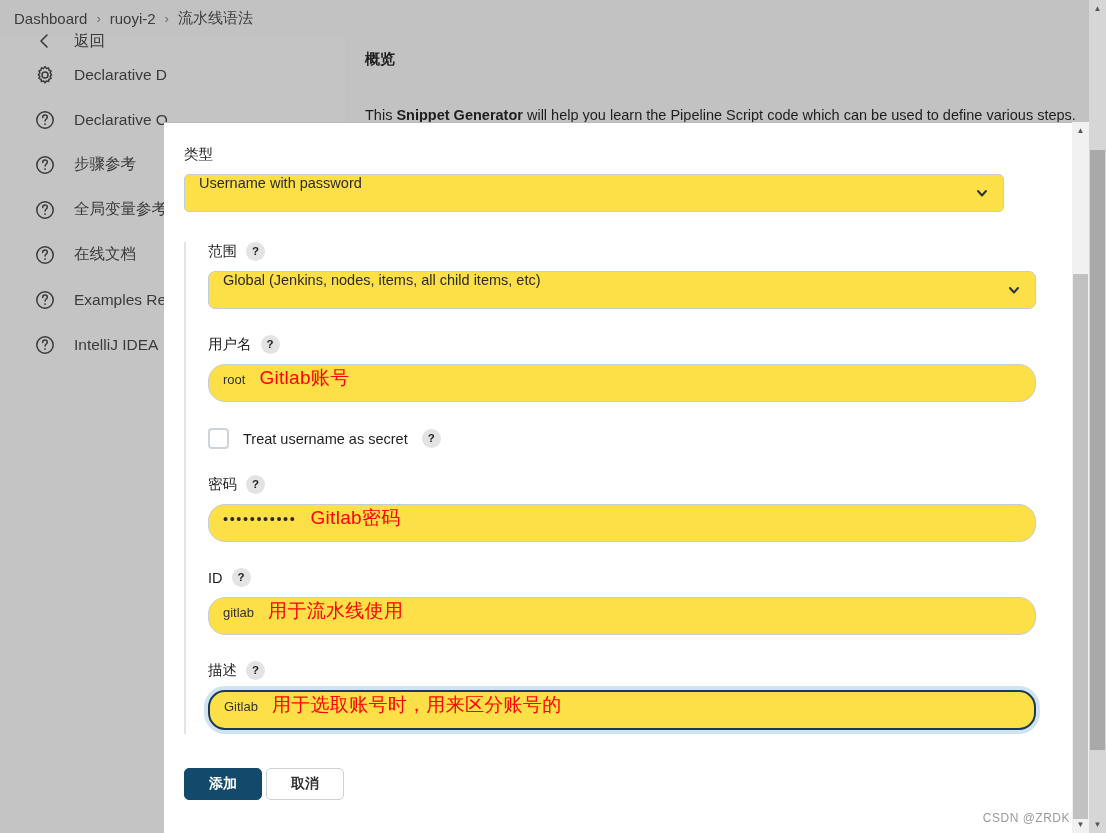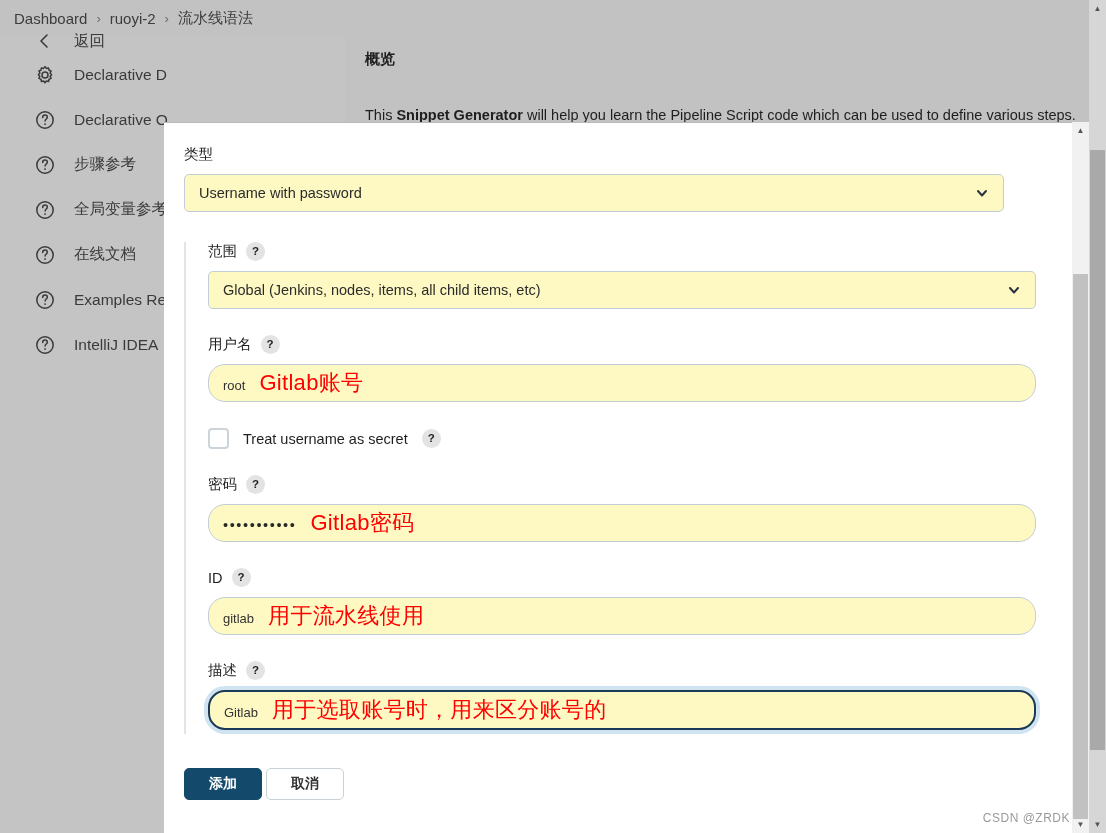--- a/index.html
+++ b/index.html
@@ -93,22 +93,22 @@
     width: 19px; height: 19px; border-radius: 50%;
     background: #e3e3e3; color: #1f1f1f;
     font-size: 11.5px; font-weight: 700; line-height: 1;
   }
 
   .select-box, .text-box {
     position: relative;
     height: 38px;
     border: 1px solid #c3ced4;
     border-radius: 5px;
-    background: #fef9c3;
-    display: flex; align-items: center;
+    background: #fde047;
+    display: flex; align-items: flex-start;
     padding: 0 14px;
     font-size: 14.5px; color: #2b2b2b;
   }
   .select-box .chev {
     position: absolute; right: 14px; top: 50%; transform: translateY(-50%);
     width: 14px; height: 14px; color: #2b3340;
   }
   .select-box .chev svg { display: block; width: 14px; height: 14px; }
 
   #type-select { width: 820px; margin-bottom: 30px; }
@@ -117,31 +117,31 @@
   .group {
     position: relative;
     border-left: 2px solid #e4e4e4;
     padding-left: 22px;
     padding-bottom: 4px;
   }
 
   .row { margin-bottom: 26px; }
   .row:last-child { margin-bottom: 0; }
 
-  #scope-select { width: 828px; }
+  #scope-select { width: 828px; border-radius: 7px; }
   .in-field { width: 828px; border-radius: 17px; }
 
   .val {
     white-space: nowrap;
     display: flex; align-items: baseline; gap: 14px;
   }
   .val .v { color: #2b2b2b; font-size: 14.5px; }
   .val .v.small { font-size: 13px; color: #333; }
   .val .note {
-    color: #ff0000; font-size: 22px; letter-spacing: .3px;
+    color: #ff0000; font-size: 19px; letter-spacing: .3px;
   }
 
   .dots { letter-spacing: 1.6px; font-size: 14px; color: #333; }
 
   .check-row {
     display: flex; align-items: center; gap: 14px;
     margin-bottom: 26px;
   }
   .cbox {
     width: 21px; height: 21px; border: 2px solid #ccd4d9; border-radius: 4px;

